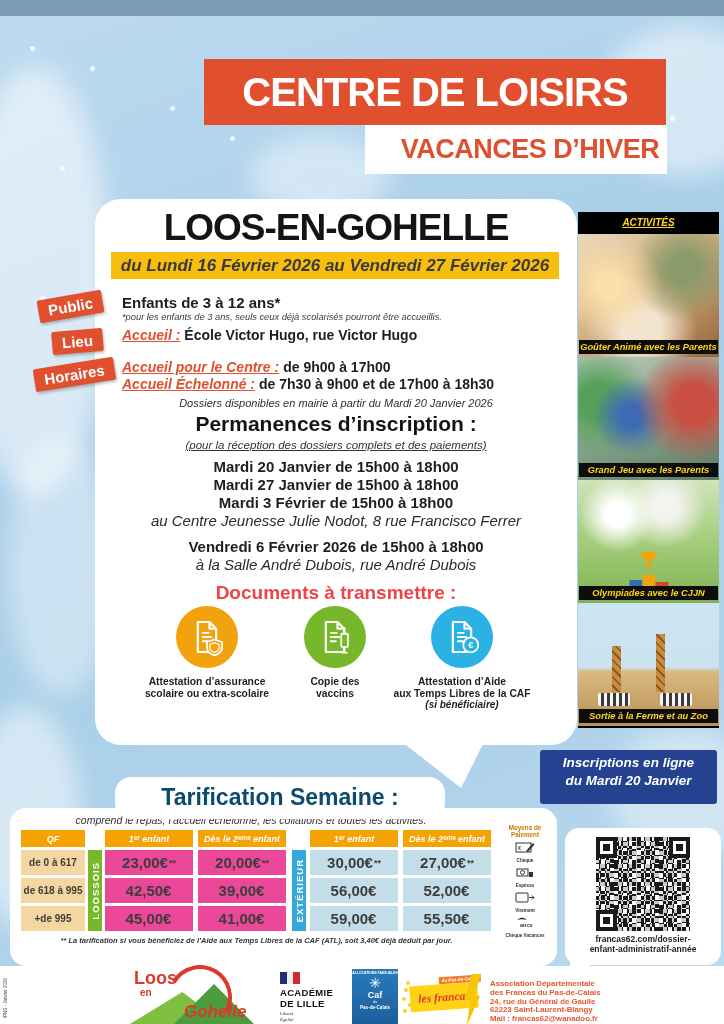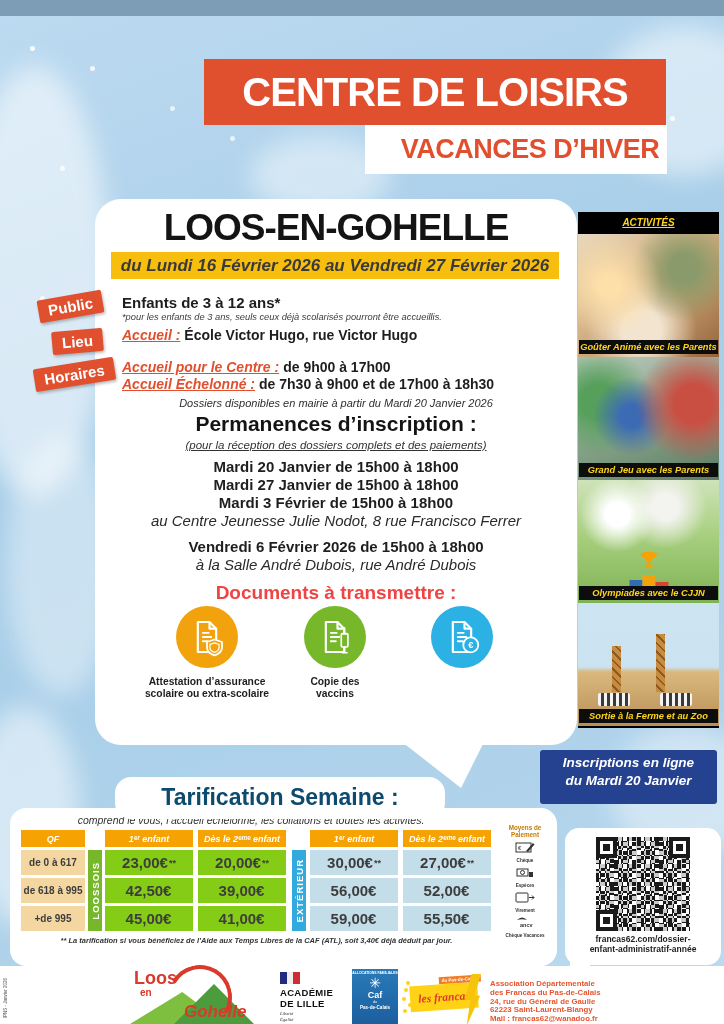--- a/index.html
+++ b/index.html
@@ -100,21 +100,21 @@
   
   #tarif-card{position:absolute;left:10px;top:792px;width:547px;height:158px;background:#fff;border-radius:16px;z-index:3;}
   #tarif-tab{position:absolute;left:115px;top:761px;width:330px;height:42px;background:#fff;border-radius:16px;z-index:4;
     text-align:center;line-height:40px;font-size:23px;font-weight:900;color:#0c4a6e;}
   #tarif-sub{position:absolute;left:0;top:6px;width:482px;text-align:center;font-size:10.5px;font-style:italic;color:#333;}
   .th{position:absolute;top:22px;height:17px;background:#F5A202;color:#fff;font-style:italic;font-weight:800;
     font-size:9px;display:flex;align-items:center;justify-content:center;}
   .cell{position:absolute;height:25px;display:flex;align-items:center;justify-content:center;
     font-weight:800;font-size:15px;color:#3d3d3c;}
   .qfcell{background:#F4D7A0;font-size:10px;}
-  .cgreen{background:#84cc16;} .cblue{background:#C3DDE9;}
+  .cgreen{background:#ec4899;} .cblue{background:#C3DDE9;}
   .col-qf{left:11px;width:64px;} .col-l1{left:95px;width:88px;} .col-l2{left:188px;width:88px;}
   .col-e1{left:300px;width:88px;} .col-e2{left:393px;width:88px;}
   .trow1{top:42px;} .trow2{top:70px;} .trow3{top:98px;}
   .cell sup{font-size:9px;margin-left:1px;}
   .vbar{position:absolute;top:42px;height:81px;width:14px;display:flex;align-items:center;justify-content:center;
     color:#fff;font-weight:800;font-size:9.5px;letter-spacing:1px;}
   .vbar span{writing-mode:vertical-rl;transform:rotate(180deg);}
   #vbar-loossois{left:78px;background:#77B82A;} #vbar-exterieur{left:282px;background:#33A9DD;}
   #tarif-note{position:absolute;left:11px;top:128px;width:471px;text-align:center;
     font-size:7.5px;font-style:italic;font-weight:700;color:#333;}
@@ -283,30 +283,35 @@
     </div>
 
     <div class="doc-label" id="dl1">
       <div>Attestation d’assurance</div>
       <div>scolaire ou extra-scolaire</div>
     </div>
     <div class="doc-label" id="dl2">
       <div>Copie des</div>
       <div>vaccins</div>
     </div>
+    <div class="doc-label" id="dl3">
+      <div>Attestation d’Aide</div>
+      <div>aux Temps Libres de la CAF</div>
+      <div class="doc-note">(si bénéficiaire)</div>
+    </div>
   </div>
   <div id="bubble-tail"></div>
 
   <div id="online-box">
     <div>Inscriptions en ligne</div>
     <div>du Mardi 20 Janvier</div>
   </div>
 
   <div id="tarif-card">
-    <div id="tarif-sub">comprend le vous, l’accueil échelonné, les collations et toutes les activités.</div>
+    <div id="tarif-sub">comprend le repas, l’accueil échelonné, les collations et toutes les activités.</div>
 
     <div class="th col-qf">QF</div>
     <div class="th col-l1">1ᵉʳ enfant</div>
     <div class="th col-l2">Dès le 2ᵉᵐᵉ enfant</div>
     <div class="th col-e1">1ᵉʳ enfant</div>
     <div class="th col-e2">Dès le 2ᵉᵐᵉ enfant</div>
 
     <div class="vbar" id="vbar-loossois">
         <span>LOOSSOIS</span>
       </div>

